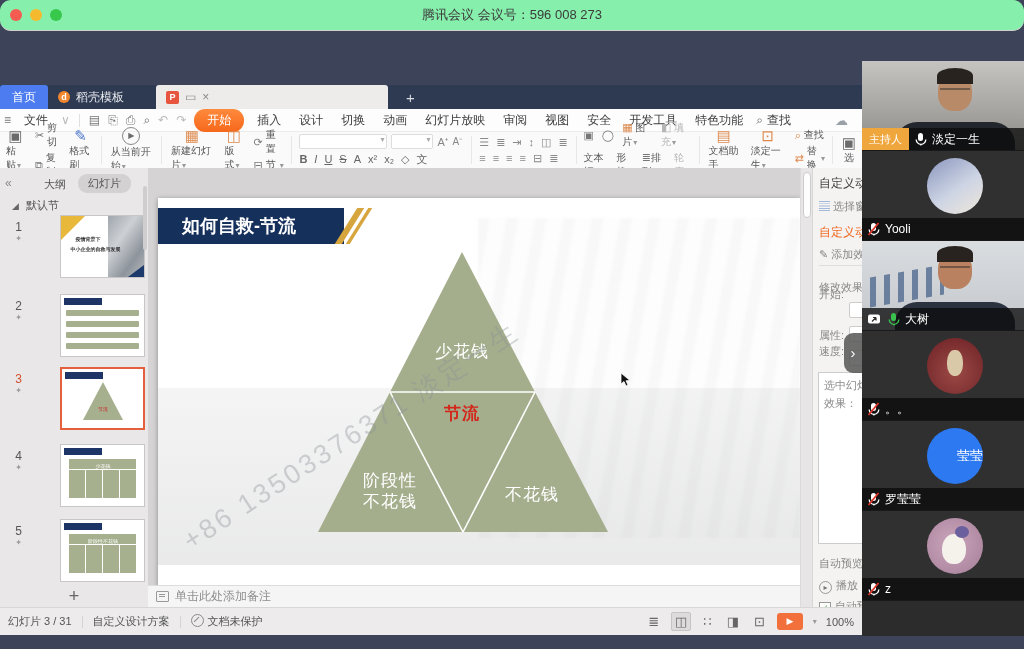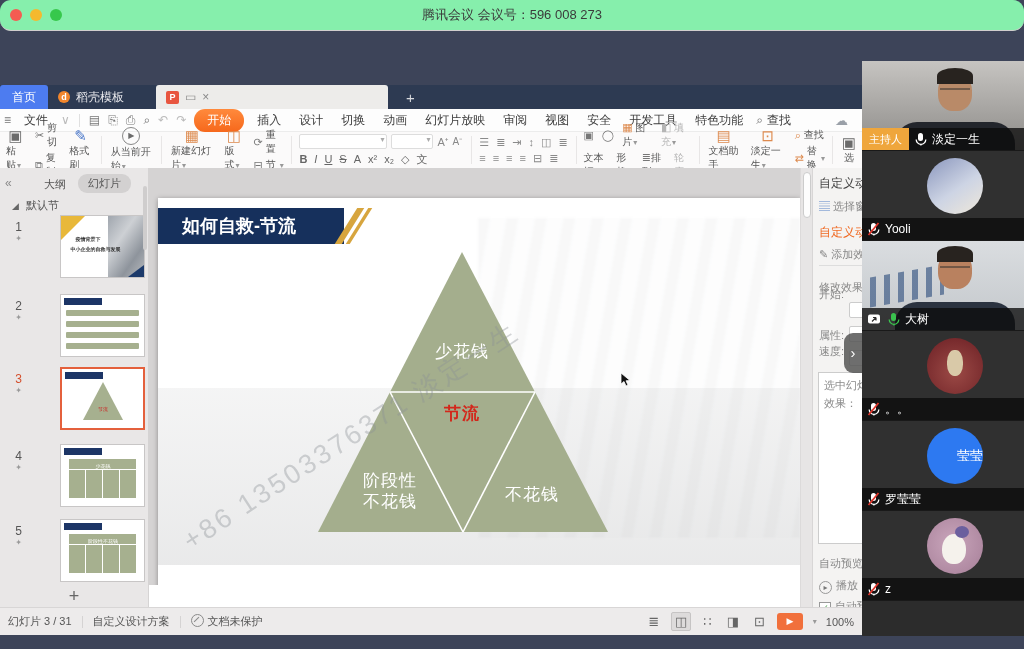--- a/index.html
+++ b/index.html
@@ -408,20 +408,24 @@
         <div class="trilabel" style="left:329px;top:285px;width:90px">不花钱</div>
 
         <div class="watermark">+86 13503376371 淡定一生</div>
 
         <svg class="cursor" style="left:461px;top:174px" width="14" height="16">
           <path d="M2 1 L2 12 L5 9.5 L7 14 L9 13 L7 8.8 L11 8.5 Z" fill="#111" stroke="#fff" stroke-width="0.8"></path>
         </svg>
       </div>
     </div>
 
+    <div class="notesbar">
+      <span class="noteic"></span>
+      <span>单击此处添加备注</span>
+    </div>
 
     <div class="vscroll">
       <div class="vthumb"></div>
     </div>
 
     <div class="animpanel">
       <div class="ap" style="top:7px;color:#444;font-size:12px">自定义动画</div>
       <div class="ap" style="top:31px"><span style="color:#5b86c9">▤</span> <span>选择窗格</span></div>
       <div class="ap ap-orange" style="top:56px;font-size:12px">自定义动画</div>
       <div class="ap" style="top:79px;border-bottom:1px solid #ddd;padding-bottom:3px;width:170px"><span>✎</span> <span>添加效果</span></div>

